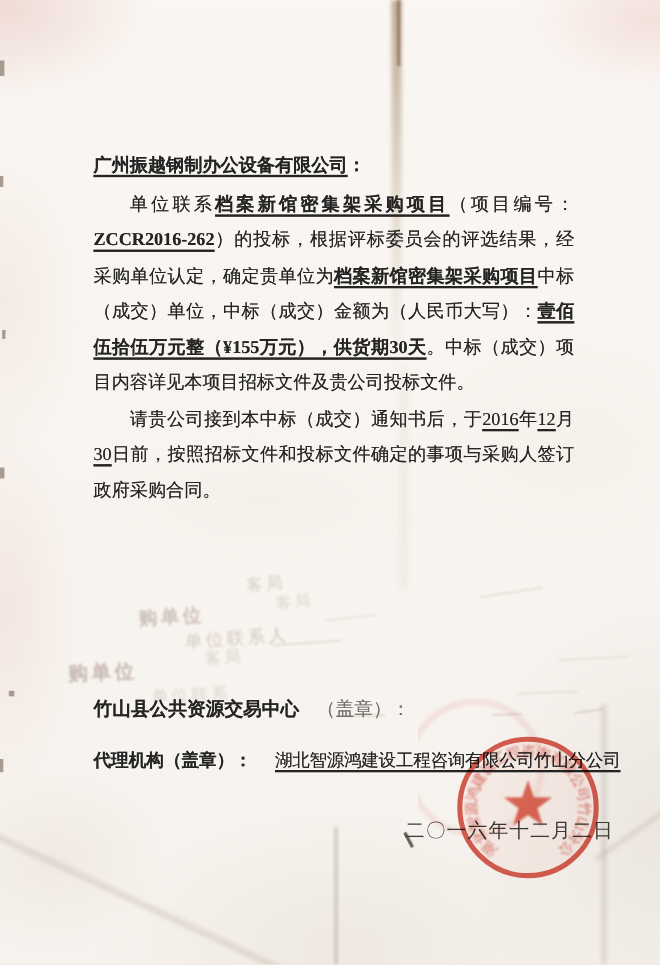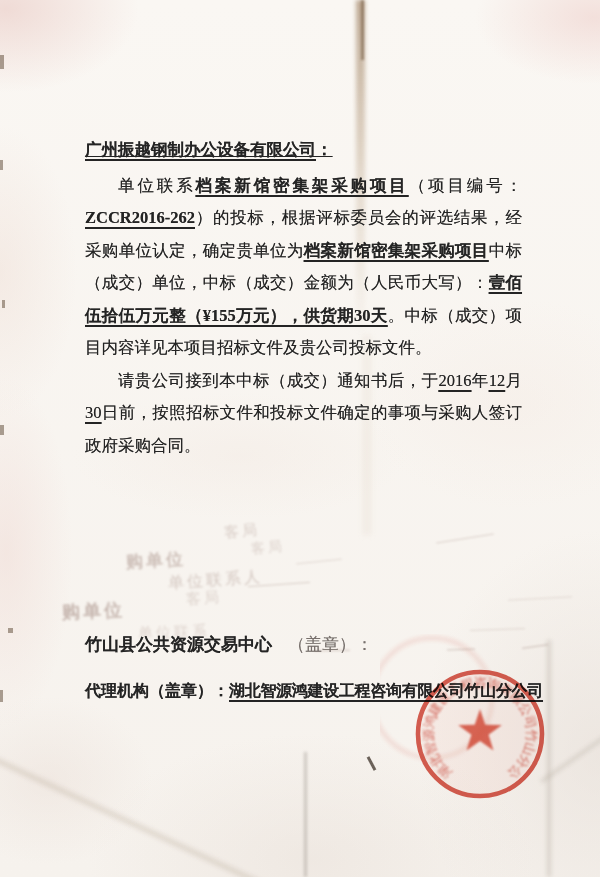--- a/index.html
+++ b/index.html
@@ -30,37 +30,37 @@
   .crease-diag-br{left:540px;top:780px;width:120px;height:4px;background:rgba(170,158,145,.3);filter:blur(2px);transform:rotate(-35deg);transform-origin:left top;}
   .tick-dark{left:370px;top:756px;width:3px;height:15px;background:rgba(60,50,40,.75);filter:blur(.5px);transform:rotate(-28deg);}
   .speck{position:absolute;background:rgba(90,70,50,.5);filter:blur(.5px);}
   
   .doc-title{position:absolute;top:70px;left:0;width:100%;text-align:center;
     font-family:"Liberation Sans","DejaVu Sans",sans-serif;font-weight:bold;
     font-size:23px;letter-spacing:1.5px;color:#1d1d1d;text-shadow:0 0 .7px rgba(0,0,0,.65);}
   .doc-body{position:absolute;top:134px;left:85px;width:437px;font-size:16.5px;
     line-height:32.5px;text-align:justify;text-shadow:0 0 .6px rgba(20,20,20,.6);}
   .doc-body p{margin:0;}
-  .addressee{font-weight:bold;margin-bottom:3px !important;text-decoration:underline;}
+  .addressee{font-weight:bold;margin-bottom:3px !important;}
   .addressee .name{text-decoration:underline;text-underline-offset:4px;text-decoration-thickness:1.5px;}
   .para{text-indent:2em;}
   .u{text-decoration:underline;text-underline-offset:4px;text-decoration-thickness:1.5px;}
   .b{font-weight:bold;}
   
   #ghost-layer{position:absolute;inset:0;pointer-events:none;}
   .ghost-frag{position:absolute;color:#8d6f65;letter-spacing:3px;filter:blur(.8px);white-space:nowrap;}
   .ghost-frag.b{font-weight:bold;}
   .ghost-line{position:absolute;height:0;border-top:1.5px solid #8d6f65;filter:blur(.8px);}
   
   .org-line{position:absolute;left:85px;top:633px;font-size:17px;white-space:nowrap;text-shadow:0 0 .6px rgba(20,20,20,.6);}
   .org-line .org-name{font-weight:bold;}
   .org-line .seal-note{color:rgba(125,112,105,.5);filter:blur(.6px);margin-left:16px;}
   .agency-line{position:absolute;left:85px;top:681px;font-size:16px;white-space:nowrap;text-shadow:0 0 .6px rgba(20,20,20,.6);}
   .agency-line .agency-label{font-weight:bold;}
-  .agency-line .agency-name{font-weight:bold;text-decoration:underline;text-underline-offset:4px;text-decoration-thickness:1.5px;letter-spacing:-.3px;}
+  .agency-line .agency-name{font-weight:normal;text-decoration:underline;text-underline-offset:4px;text-decoration-thickness:1.5px;letter-spacing:-.3px;margin-left:21px;}
   .date-line{position:absolute;left:368px;top:743px;z-index:5;font-size:18px;letter-spacing:1px;color:#3c3a38;filter:blur(.4px);white-space:nowrap;}
   
   .stamp{position:absolute;left:380px;top:634px;width:200px;height:200px;z-index:6;mix-blend-mode:multiply;opacity:.92;}
   .stamp svg{display:block;}
 </style>
 </head>
 <body>
 
 <div class="page">
 
@@ -101,20 +101,21 @@
   <div class="doc-body">
     <p class="addressee"><span class="name">广州振越钢制办公设备有限公司</span><span>：</span></p>
     <p class="para"><span>单位联系</span><span class="u b">档案新馆密集架采购项目</span><span>（项目编号：</span><span class="u b">ZCCR2016-262</span><span>）的投标，根据评标委员会的评选结果，经采购单位认定，确定贵单位为</span><span class="u b">档案新馆密集架采购项目</span><span>中标（成交）单位，中标（成交）金额为（人民币大写）：</span><span class="u b">壹佰伍拾伍万元整（¥155万元），供货期30天</span><span>。中标（成交）项目内容详见本项目招标文件及贵公司投标文件。</span></p>
     <p class="para"><span>请贵公司接到本中标（成交）通知书后，于</span><span class="u">2016</span><span>年</span><span class="u">12</span><span>月</span><span class="u">30</span><span>日前，按照招标文件和投标文件确定的事项与采购人签订政府采购合同。</span></p>
   </div>
 
   <div class="org-line"><span class="org-name">竹山县公共资源交易中心</span><span class="seal-note">（盖章）：</span></div>
 
   <div class="agency-line"><span class="agency-label">代理机构（盖章）：</span><span class="agency-name">湖北智源鸿建设工程咨询有限公司竹山分公司</span></div>
 
+  <div class="date-line">二〇一六年十二月二日</div>
 
   <div class="stamp">
     <svg width="200" height="200" viewBox="-100 -100 200 200">
 
       <circle cx="-48" cy="-36" r="60" fill="none" stroke="#d03a29" stroke-width="4" opacity="0.14" style="filter:blur(2px)"></circle>
 
       <circle cx="0" cy="0" r="62" fill="#e8a295" fill-opacity="0.10" stroke="#d03a29" stroke-width="4.6" opacity="0.88" style="filter:blur(.7px)"></circle>
 
       <defs>
         <path id="ringpath" d="M -27 38.5 A 47 47 0 1 1 27 38.5" fill="none"></path>

